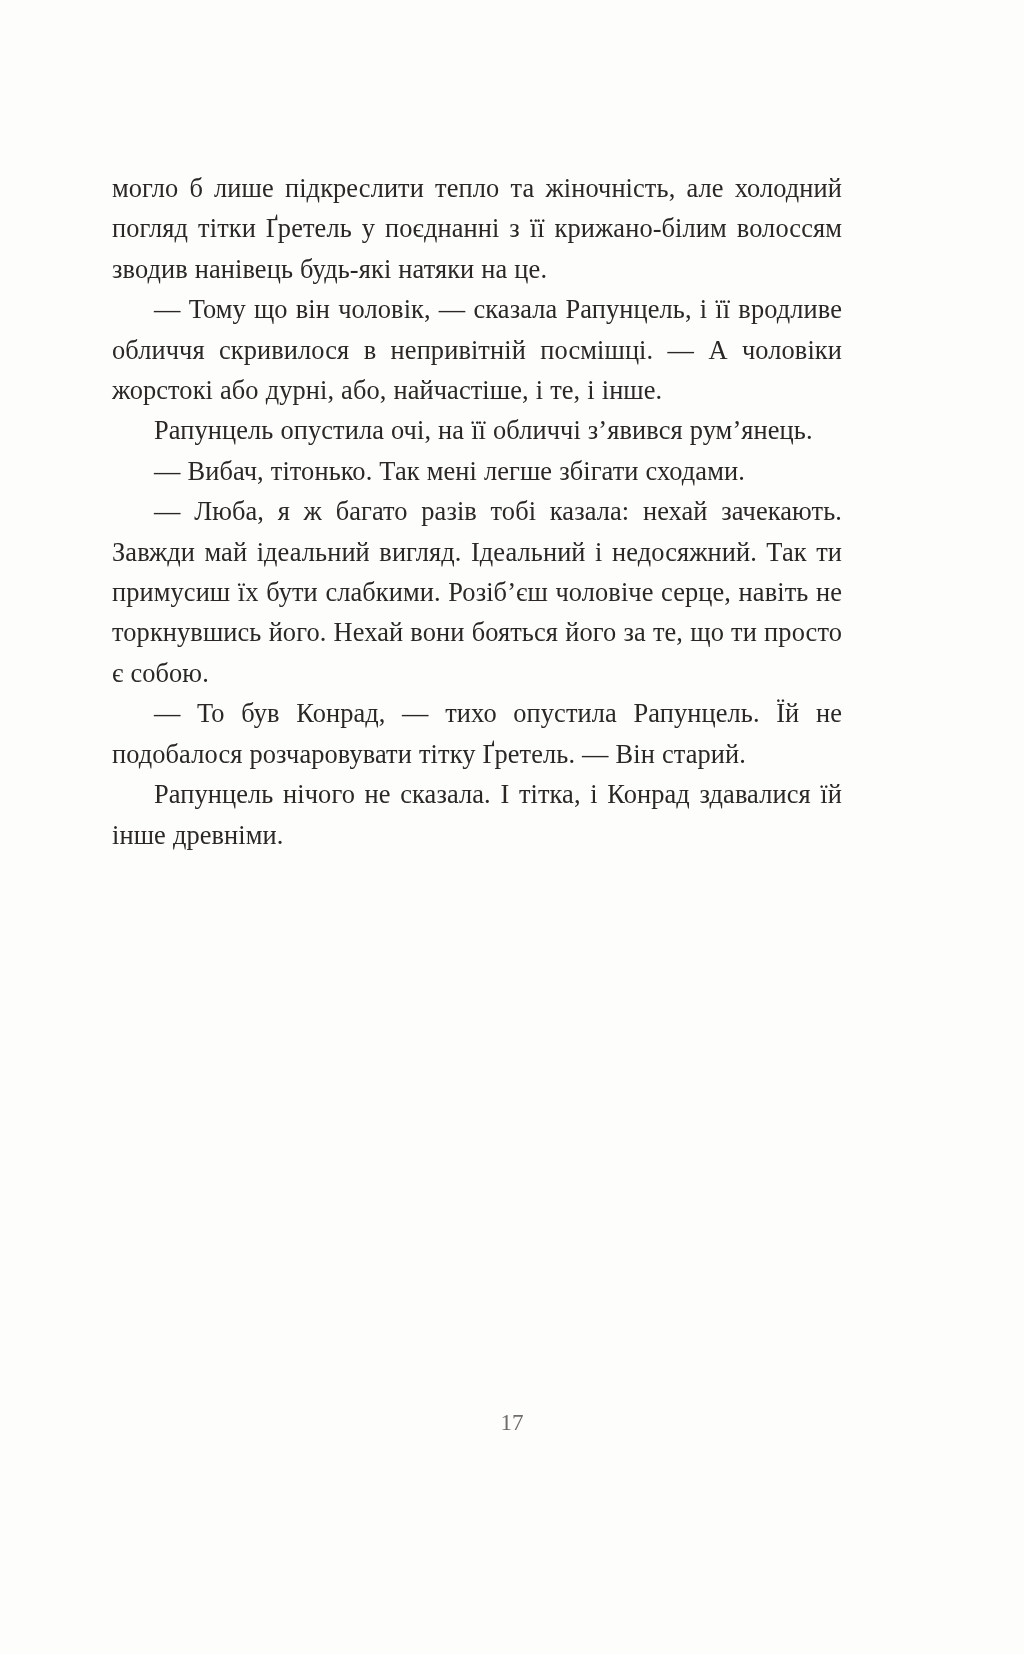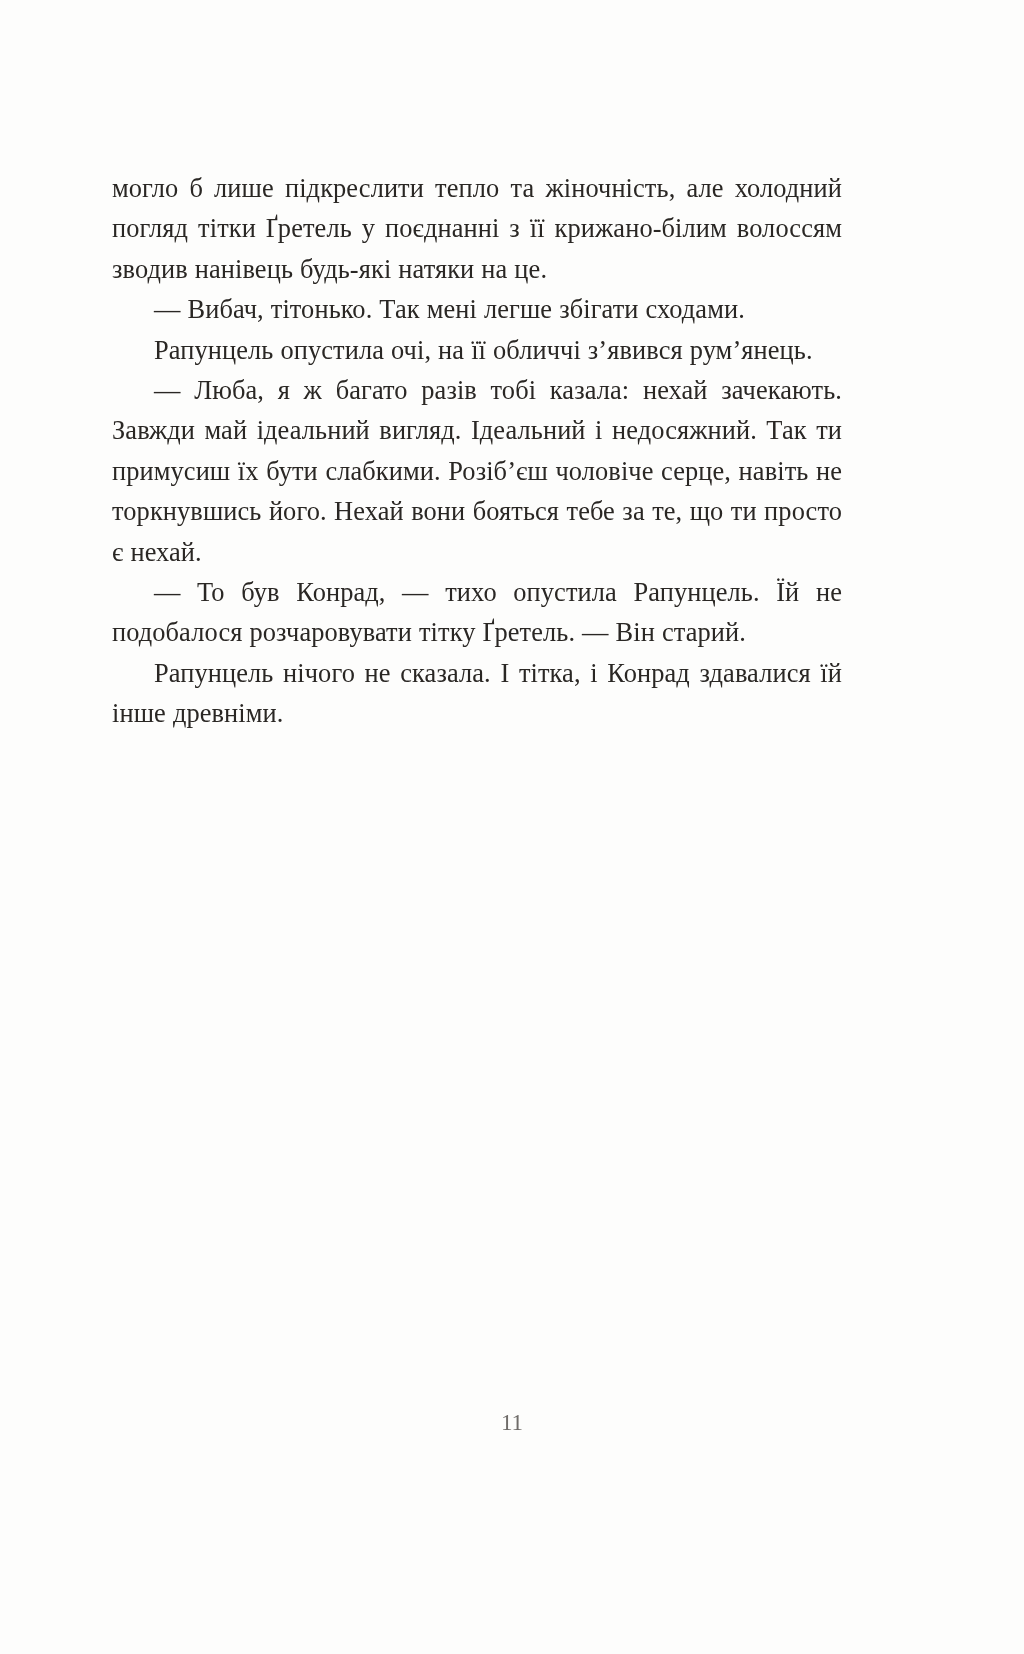--- a/index.html
+++ b/index.html
@@ -56,22 +56,23 @@
     font-family: "Liberation Serif", "DejaVu Serif", serif;
   }
 </style>
 </head>
 <body>
 
 <div class="page">
 
   <div class="text-block">
     <p class="para cont">могло б лише підкреслити тепло та жіночність, але холодний погляд тітки Ґретель у поєднанні з її крижано-білим волоссям зводив нанівець будь-які натяки на це.</p>
+    <p class="para indent">— Тому що він чоловік, — сказала Рапунцель, і її вродливе обличчя скривилося в непривітній посмішці. — А чоловіки жорстокі або дурні, або, найчастіше, і те, і інше.</p>
+    <p class="para indent">Рапунцель опустила очі, на її обличчі з’явився рум’янець.</p>
     <p class="para indent">— Вибач, тітонько. Так мені легше збігати сходами.</p>
-    <p class="para indent">Рапунцель опустила очі, на її обличчі з’явився рум’янець.</p>
-    <p class="para indent">— Люба, я ж багато разів тобі казала: нехай зачекають. Завжди май ідеальний вигляд. Ідеальний і недосяжний. Так ти примусиш їх бути слабкими. Розіб’єш чоловіче серце, навіть не торкнувшись його. Нехай вони бояться тебе за те, що ти просто є нехай.</p>
+    <p class="para indent">— Люба, я ж багато разів тобі казала: нехай зачекають. Завжди май ідеальний вигляд. Ідеальний і недосяжний. Так ти примусиш їх бути слабкими. Розіб’єш чоловіче серце, навіть не торкнувшись його. Нехай вони бояться його за те, що ти просто є собою.</p>
     <p class="para indent">— То був Конрад, — тихо опустила Рапунцель. Їй не подобалося розчаровувати тітку Ґретель. — Він старий.</p>
     <p class="para indent">Рапунцель нічого не сказала. І тітка, і Конрад здавалися їй інше древніми.</p>
   </div>
 
-  <div class="page-number">11</div>
+  <div class="page-number">17</div>
 
 </div>
 
 </body></html>

